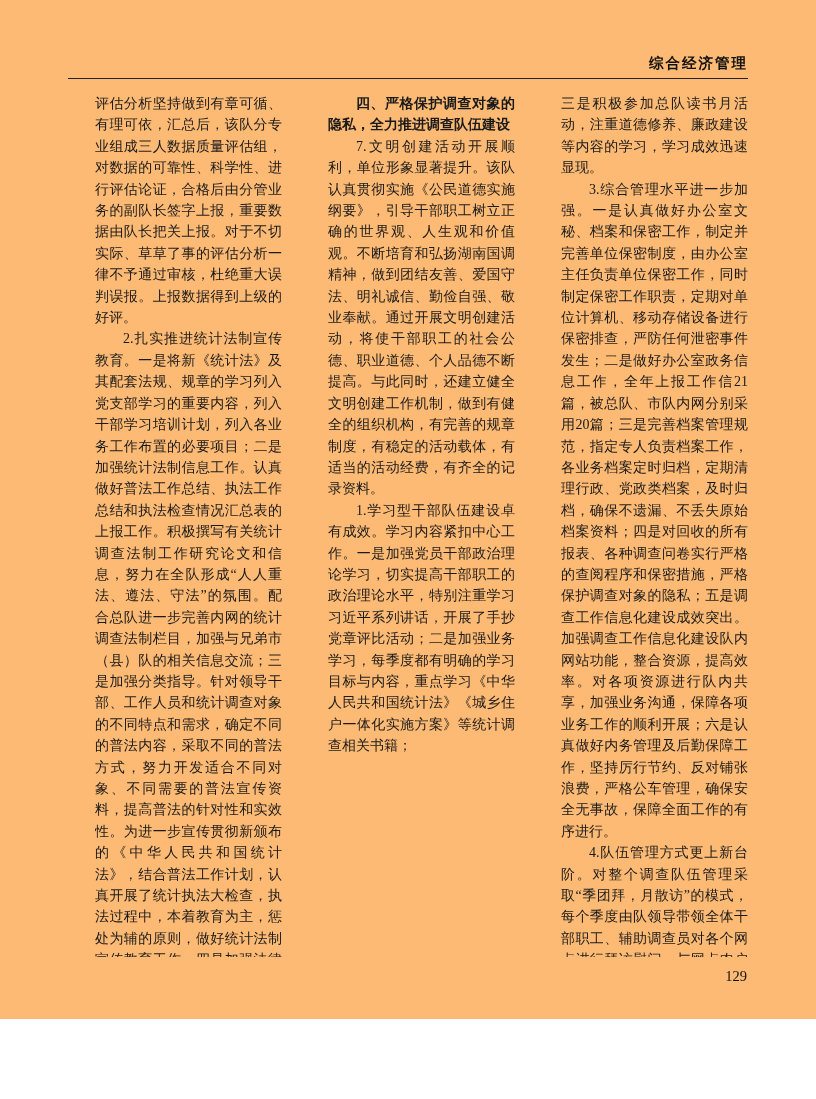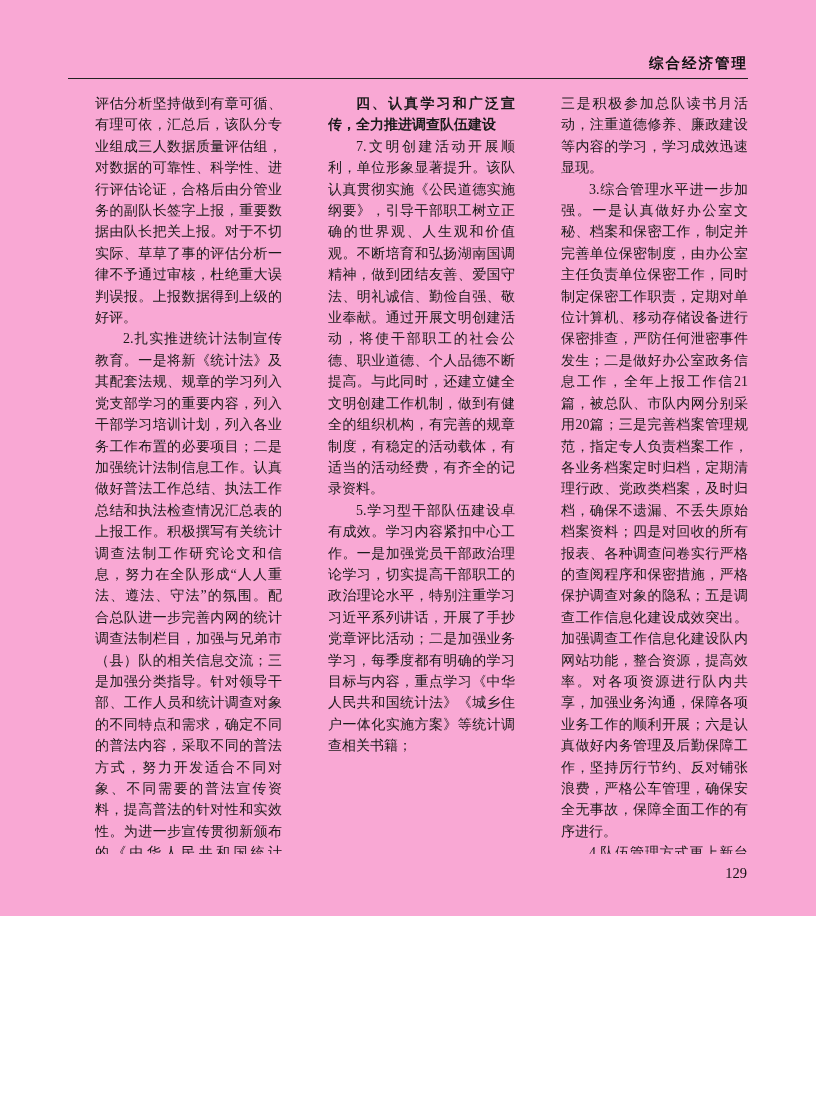--- a/index.html
+++ b/index.html
@@ -4,22 +4,22 @@
 <style>
   html, body {
     margin: 0;
     padding: 0;
     background: #ffffff;
     font-family: "Liberation Serif", "DejaVu Serif", serif;
   }
   .page {
     position: relative;
     width: 816px;
-    height: 916px;
-    background: #f9a8d4;
+    height: 1019px;
+    background: #fdba74;
     color: #1a1a1a;
     overflow: hidden;
   }
   .page-header {
     position: absolute;
     left: 68px;
     right: 68px;
     top: 54px;
   }
   .header-title {
@@ -79,23 +79,23 @@
     <hr class="header-rule">
   </header>
 
   <main class="columns">
     <div class="col">
         <p class="para">评估分析坚持做到有章可循、有理可依，汇总后，该队分专业组成三人数据质量评估组，对数据的可靠性、科学性、进行评估论证，合格后由分管业务的副队长签字上报，重要数据由队长把关上报。对于不切实际、草草了事的评估分析一律不予通过审核，杜绝重大误判误报。上报数据得到上级的好评。</p>
         <p class="para indent">2.扎实推进统计法制宣传教育。一是将新《统计法》及其配套法规、规章的学习列入党支部学习的重要内容，列入干部学习培训计划，列入各业务工作布置的必要项目；二是加强统计法制信息工作。认真做好普法工作总结、执法工作总结和执法检查情况汇总表的上报工作。积极撰写有关统计调查法制工作研究论文和信息，努力在全队形成“人人重法、遵法、守法”的氛围。配合总队进一步完善内网的统计调查法制栏目，加强与兄弟市（县）队的相关信息交流；三是加强分类指导。针对领导干部、工作人员和统计调查对象的不同特点和需求，确定不同的普法内容，采取不同的普法方式，努力开发适合不同对象、不同需要的普法宣传资料，提高普法的针对性和实效性。为进一步宣传贯彻新颁布的《中华人民共和国统计法》，结合普法工作计划，认真开展了统计执法大检查，执法过程中，本着教育为主，惩处为辅的原则，做好统计法制宣传教育工作；四是加强法律法规保障，认真学习和广泛宣传《统计违法违纪行为处分规定》，参与和配合统计局进行统计违法违纪案件查处，做到宣传与处罚齐头并进。</p>
         <p class="para indent">3.着力做好报表数据质量评估研究。该队高度重视调查研究工作，通过积极调查与认真分析研</p>
       </div>
     <div class="col">
-        <p class="para indent heading">四、认真学习和广泛宣传，全力推进调查队伍建设</p>
+        <p class="para indent heading">四、严格保护调查对象的隐私，全力推进调查队伍建设</p>
         <p class="para indent">7.文明创建活动开展顺利，单位形象显著提升。该队认真贯彻实施《公民道德实施纲要》，引导干部职工树立正确的世界观、人生观和价值观。不断培育和弘扬湖南国调精神，做到团结友善、爱国守法、明礼诚信、勤俭自强、敬业奉献。通过开展文明创建活动，将使干部职工的社会公德、职业道德、个人品德不断提高。与此同时，还建立健全文明创建工作机制，做到有健全的组织机构，有完善的规章制度，有稳定的活动载体，有适当的活动经费，有齐全的记录资料。</p>
-        <p class="para indent">5.学习型干部队伍建设卓有成效。学习内容紧扣中心工作。一是加强党员干部政治理论学习，切实提高干部职工的政治理论水平，特别注重学习习近平系列讲话，开展了手抄党章评比活动；二是加强业务学习，每季度都有明确的学习目标与内容，重点学习《中华人民共和国统计法》《城乡住户一体化实施方案》等统计调查相关书籍；</p>
+        <p class="para indent">1.学习型干部队伍建设卓有成效。学习内容紧扣中心工作。一是加强党员干部政治理论学习，切实提高干部职工的政治理论水平，特别注重学习习近平系列讲话，开展了手抄党章评比活动；二是加强业务学习，每季度都有明确的学习目标与内容，重点学习《中华人民共和国统计法》《城乡住户一体化实施方案》等统计调查相关书籍；</p>
       </div>
     <div class="col">
         <p class="para">三是积极参加总队读书月活动，注重道德修养、廉政建设等内容的学习，学习成效迅速显现。</p>
         <p class="para indent">3.综合管理水平进一步加强。一是认真做好办公室文秘、档案和保密工作，制定并完善单位保密制度，由办公室主任负责单位保密工作，同时制定保密工作职责，定期对单位计算机、移动存储设备进行保密排查，严防任何泄密事件发生；二是做好办公室政务信息工作，全年上报工作信21篇，被总队、市队内网分别采用20篇；三是完善档案管理规范，指定专人负责档案工作，各业务档案定时归档，定期清理行政、党政类档案，及时归档，确保不遗漏、不丢失原始档案资料；四是对回收的所有报表、各种调查问卷实行严格的查阅程序和保密措施，严格保护调查对象的隐私；五是调查工作信息化建设成效突出。加强调查工作信息化建设队内网站功能，整合资源，提高效率。对各项资源进行队内共享，加强业务沟通，保障各项业务工作的顺利开展；六是认真做好内务管理及后勤保障工作，坚持厉行节约、反对铺张浪费，严格公车管理，确保安全无事故，保障全面工作的有序进行。</p>
         <p class="para indent">4.队伍管理方式更上新台阶。对整个调查队伍管理采取“季团拜，月散访”的模式，每个季度由队领导带领全体干部职工、辅助调查员对各个网点进行拜访慰问，与网点农户交朋友，对重点专业、网点进行慰问，并为困难农户解决实际困难；每月初由分管业务的领导带领部分干部职工对各个网点轮流拜访、慰问。该项举措很好地稳定全部的调查网点和记账户，同时也极大地提高了记账质量，调查对象对该队工作的支持度也进一步提高。</p>
       </div>
   </main>
 
   <div class="page-number">129</div>
 </div>

